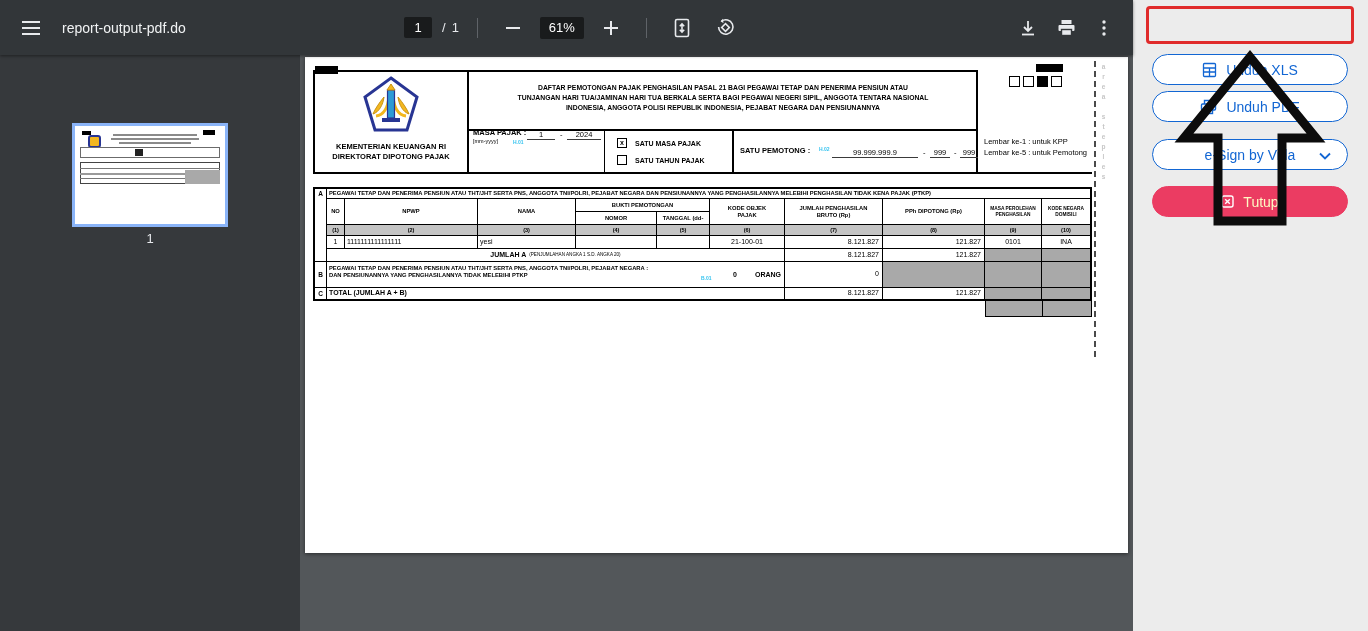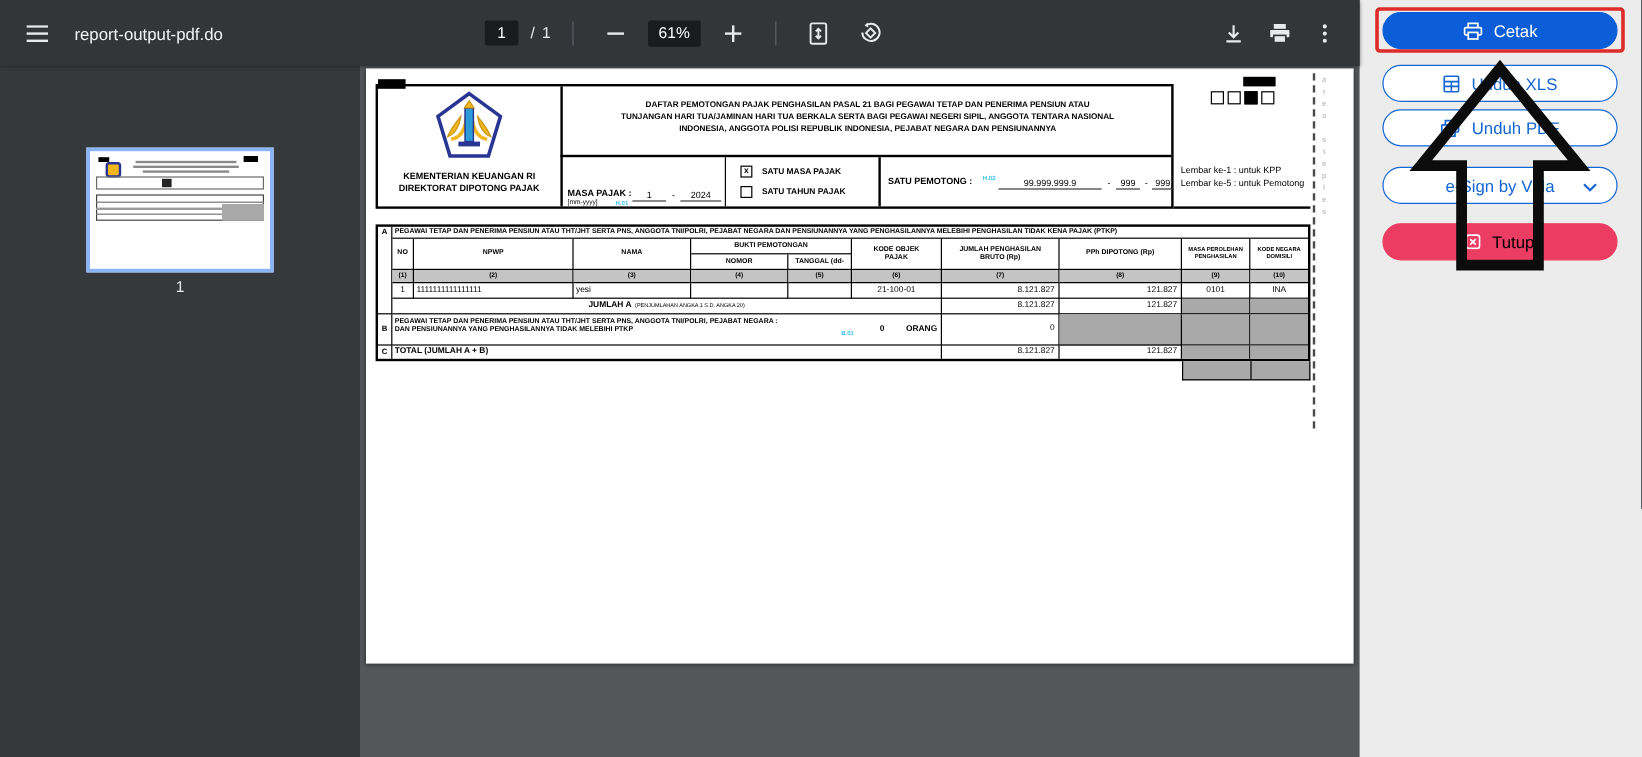--- a/index.html
+++ b/index.html
@@ -71,21 +71,21 @@
            letter-spacing:3px;color:#c6c6c6;font-size:6.5px;font-weight:bold;}
 
   
   .panel{position:absolute;left:1133px;top:0;width:235px;height:631px;background:#ececec;}
   .hl-rect{position:absolute;left:13px;top:6px;width:208px;height:38px;border:3px solid #e02b2b;border-radius:4px;}
   .pbtn{position:absolute;left:19px;width:196px;height:31px;border-radius:16px;
         display:flex;align-items:center;justify-content:center;gap:9px;
         font-size:14px;cursor:pointer;font-family:"Liberation Sans",sans-serif;}
   .pbtn.primary{background:#0b5ed7;color:#fff;border:1px solid #0b5ed7;}
   .pbtn.outline{background:#fff;color:#1266d3;border:1.5px solid #1266d3;}
-  .pbtn.danger{background:#eb3c62;color:#000000;border:1px solid #eb3c62;align-items:center;}
+  .pbtn.danger{background:#eb3c62;color:#fef9c3;border:1px solid #eb3c62;align-items:center;}
   .chev{position:absolute;right:16px;top:12px;}
   .arrow-svg{position:absolute;left:0;top:0;pointer-events:none;}
 </style>
 </head>
 <body>
 
 <div class="app">
 
   <div class="toolbar">
     <div class="tb-left">
@@ -210,21 +210,21 @@
           <div>KEMENTERIAN KEUANGAN RI</div>
           <div>DIREKTORAT DIPOTONG PAJAK</div>
         </div>
 
         <div class="abs ftitle" style="left:158px;top:11px;width:500px;">
           <div>DAFTAR PEMOTONGAN PAJAK PENGHASILAN PASAL 21 BAGI PEGAWAI TETAP DAN PENERIMA PENSIUN ATAU</div>
           <div>TUNJANGAN HARI TUA/JAMINAN HARI TUA BERKALA SERTA BAGI PEGAWAI NEGERI SIPIL, ANGGOTA TENTARA NASIONAL</div>
           <div>INDONESIA, ANGGOTA POLISI REPUBLIK INDONESIA, PEJABAT NEGARA DAN PENSIUNANNYA</div>
         </div>
 
-        <div class="abs" style="left:152px;top:74px;width:137px;height:41px;text-decoration:underline;">
+        <div class="abs" style="left:152px;top:46px;width:137px;height:41px;text-decoration:underline;">
           <span class="abs" style="left:6px;top:10px;font-weight:bold;font-size:7.5px;">MASA PAJAK :</span>
           <span class="abs" style="left:6px;top:20px;font-size:5.5px;">[mm-yyyy]</span>
           <span class="abs ref" style="left:46px;top:21px;">H.01</span>
           <span class="abs uline" style="left:60px;top:12px;width:28px;">1</span>
           <span class="abs" style="left:93px;top:12px;font-size:7.5px;">-</span>
           <span class="abs uline" style="left:100px;top:12px;width:34px;">2024</span>
         </div>
 
         <div class="abs" style="left:290px;top:59px;width:127px;height:41px;">
           <div class="abs" style="left:12px;top:7px;display:flex;align-items:center;">
@@ -338,28 +338,20 @@
       <div class="abs" style="left:680px;top:244px;width:107px;height:16px;background:#a9a9a9;border:1px solid #000;border-top:none;">
         <div class="abs" style="left:56px;top:0;width:1px;height:15px;background:#000;"></div>
       </div>
 
     </div>
   </div>
 
   <div class="panel">
     <div class="hl-rect"></div>
 
-    <button class="pbtn primary" style="top:10px;">
-      <svg width="17" height="16" viewBox="0 0 17 16" fill="none" stroke="#fff" stroke-width="1.4">
-        <path d="M4.5 5V1.5h8V5"></path>
-        <rect x="1.5" y="5" width="14" height="6" rx="1"></rect>
-        <rect x="4.5" y="9" width="8" height="5.5" fill="#0b5ed7"></rect>
-      </svg>
-      <span>Cetak</span>
-    </button>
 
     <button class="pbtn outline" style="top:54px;">
       <svg width="15" height="16" viewBox="0 0 15 16" fill="none" stroke="#1266d3" stroke-width="1.3">
         <rect x="1.5" y="1.5" width="12" height="13" rx="1"></rect>
         <path d="M1.5 6h12M1.5 10h12M7.5 6v8.5"></path>
       </svg>
       <span>Unduh XLS</span>
     </button>
 
     <button class="pbtn outline" style="top:91px;">

